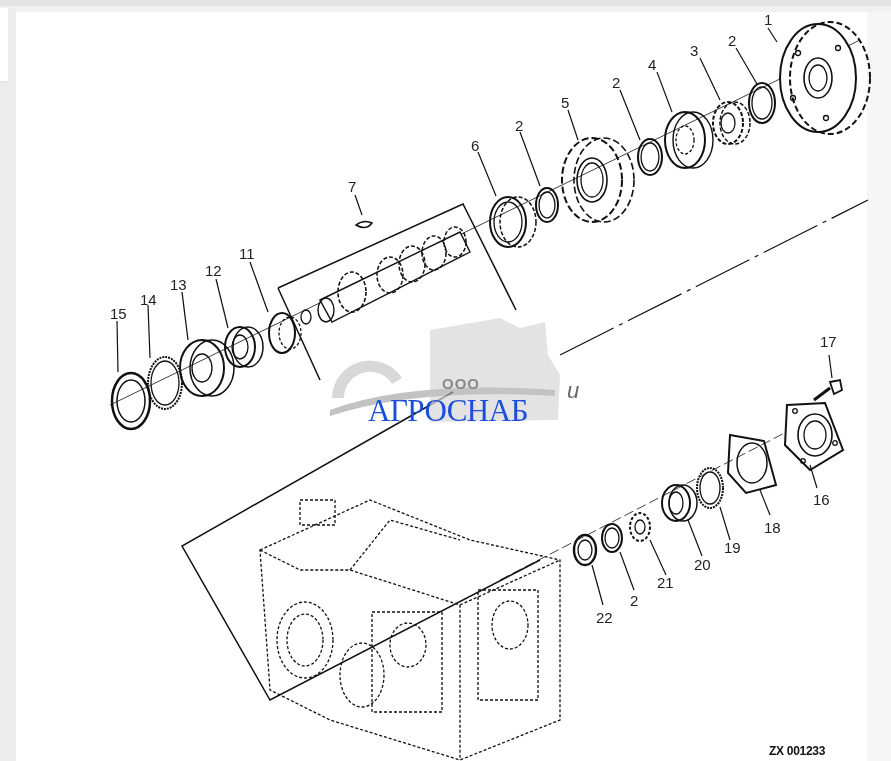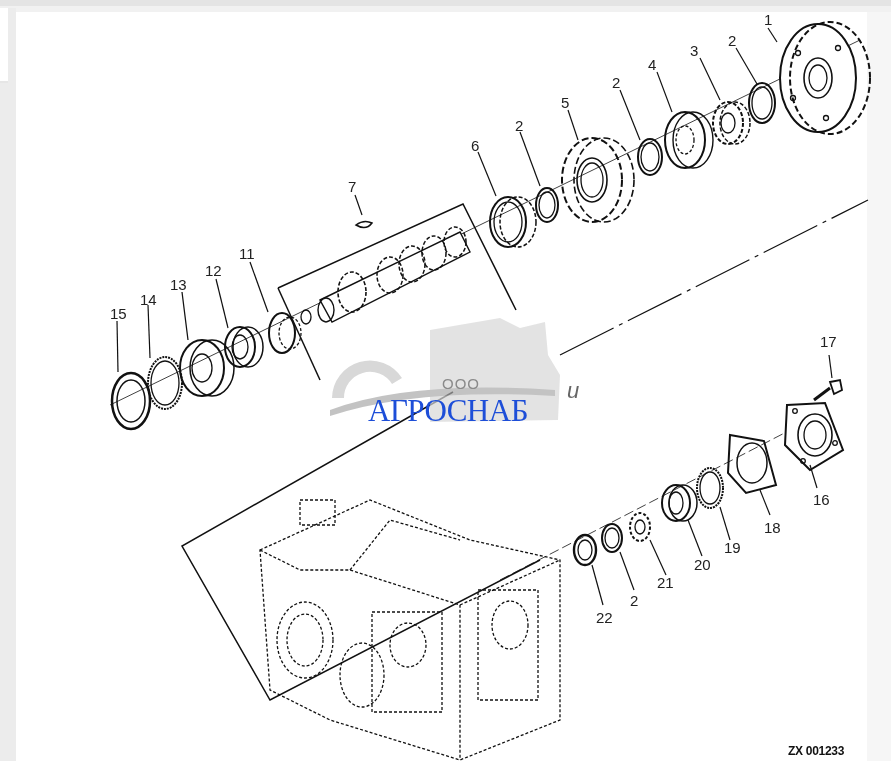--- a/index.html
+++ b/index.html
@@ -10,22 +10,22 @@
   }
   .top-band { position: absolute; left: 0; top: 0; width: 891px; height: 6px; background: #e4e4e4; }
   .top-band2 { position: absolute; left: 0; top: 6px; width: 891px; height: 8px; background: #f1f1f1; }
   .left-tab { position: absolute; left: 0; top: 8px; width: 8px; height: 73px; background: #ffffff; border-bottom: 2px solid #e6e6e6; }
   .left-strip { position: absolute; left: 8px; top: 8px; width: 8px; height: 753px; background: #ececec; }
   .left-bottom { position: absolute; left: 0; top: 83px; width: 8px; height: 678px; background: #ececec; }
   .panel { position: absolute; left: 16px; top: 12px; width: 851px; height: 749px; background: #ffffff; }
   .right-strip { position: absolute; left: 867px; top: 12px; width: 24px; height: 749px; background: #f6f6f6; }
   svg.diagram { position: absolute; left: 0; top: 0; }
   .callout { font-family: "Liberation Sans", sans-serif; font-size: 15px; fill: #222; }
-  .code { position: absolute; left: 788px; top: 744px; font-size: 12px; font-weight: bold; color: #111; letter-spacing: -0.3px; }
-  .wm-ooo { position: absolute; left: 442px; top: 375px; font-size: 15px; color: #8a8a8a; letter-spacing: 1px; }
+  .code { position: absolute; left: 769px; top: 744px; font-size: 12px; font-weight: bold; color: #111; letter-spacing: -0.3px; }
+  .wm-ooo { position: absolute; left: 442px; top: 375px; font-size: 15px; color: #8a8a8a; letter-spacing: 1px; font-weight: bold; }
   .wm-name { position: absolute; left: 368px; top: 393px; font-family: "Liberation Serif", serif; font-size: 31px; color: #1d4ed8; letter-spacing: -0.5px; }
   .wm-u { position: absolute; left: 567px; top: 378px; font-size: 22px; color: #666; font-style: italic; }
 </style>
 </head>
 <body>
 
 <div class="top-band"></div>
 <div class="top-band2"></div>
 <div class="left-tab"></div>
 <div class="left-strip"></div>

